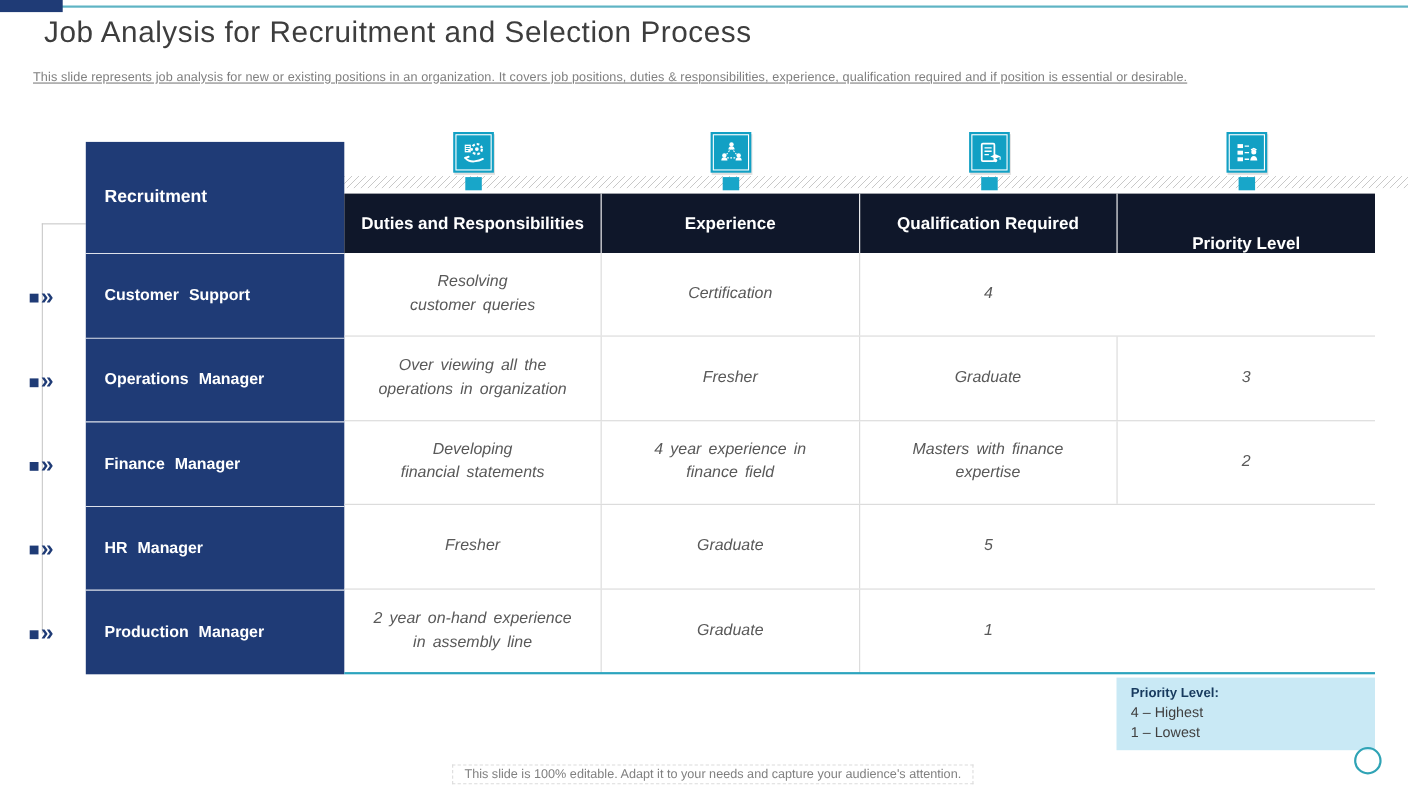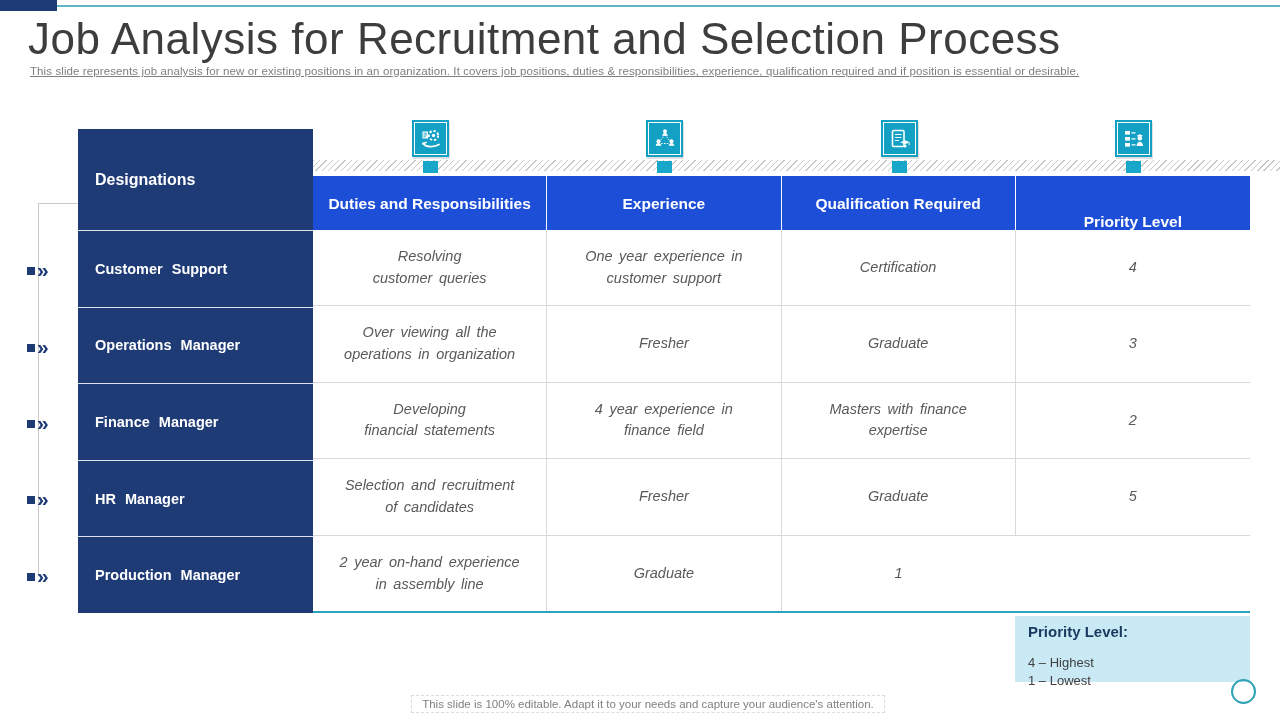--- a/index.html
+++ b/index.html
@@ -6,37 +6,37 @@
   html,body { width:1280px; height:720px; }
   body { font-family:"Liberation Sans", sans-serif; background:#fff; position:relative; overflow:hidden; }
 
   .slide { position:absolute; inset:0; width:1280px; height:720px; background:#fff; }
 
   
   .top-teal-line { position:absolute; left:0; top:5px; width:1280px; height:2px; background:#5fb4c4; }
   .top-blue-rect { position:absolute; left:0; top:0; width:57px; height:11px; background:#1f3b76; }
 
   
-  .title { position:absolute; left:28px; top:14px; font-size:44px; letter-spacing:.5px; color:#3d3d3d; font-weight:400; white-space:nowrap; }
+  .title { position:absolute; left:40px; top:14px; font-size:27px; letter-spacing:.5px; color:#3d3d3d; font-weight:400; white-space:nowrap; }
   .subtitle { position:absolute; left:30px; top:65px; font-size:11.5px; color:#7f7f7f; letter-spacing:.1px;text-decoration:underline; }
 
   
   .conn-v { position:absolute; left:38px; top:203px; width:1px; height:373px; background:#c9c9c9; }
   .conn-h { position:absolute; left:38px; top:203px; width:40px; height:1px; background:#c9c9c9; }
   .marker { position:absolute; left:27px; display:flex; align-items:center; gap:2px; color:#1f3b76; }
   .marker .sq { width:8px; height:8px; background:#1f3b76; }
   .marker .chev { font-size:21px; font-weight:700; line-height:1; margin-top:-3px; }
 
   
   .col-desig { position:absolute; left:78px; top:129px; width:235px; height:484px; background:#1f3b76; display:flex; flex-direction:column; }
   .desig-head { height:101px; display:flex; align-items:center; padding-left:17px; color:#fff; font-weight:700; font-size:16px; }
   .desig-cell { height:76.6px; display:flex; align-items:center; padding-left:17px; color:#fff; font-weight:700; font-size:14.5px; word-spacing:5px; border-top:1px solid rgba(255,255,255,.85); }
 
   
-  .thead { position:absolute; left:313px; top:176px; width:937px; height:54px; display:grid; grid-template-columns:repeat(4,1fr); background:#1d4ed8; }
+  .thead { position:absolute; left:313px; top:176px; width:937px; height:54px; display:grid; grid-template-columns:repeat(4,1fr); background:#0f172a; }
   .thead .hcell { display:flex; align-items:center; justify-content:center; text-align:center; color:#fff; font-weight:700; font-size:15.5px; line-height:1.25; border-right:1.5px solid #fff; padding:0 10px; }
   .thead .hcell:last-child { border-right:none;margin-top:36px; }
 
   .tbody { position:absolute; left:313px; top:230px; width:937px;font-style:italic; }
   .trow { display:grid; grid-template-columns:repeat(4,1fr); height:76.4px; border-bottom:1px solid #d9d9d9; }
   .trow:last-child { border-bottom:none; }
   .tcell { display:flex; align-items:center; justify-content:center; text-align:center; color:#595959; font-size:14.5px; line-height:1.5; border-right:1px solid #d9d9d9; white-space:pre-line; word-spacing:2.5px; padding:0 8px; }
   .tcell:last-child { border-right:none; }
 
   .table-bottom-line { position:absolute; left:313px; top:611px; width:937px; height:2px; background:#2ba4be; }
@@ -44,21 +44,21 @@
   
   .hatch { position:absolute; left:313px; top:160px; width:967px; height:11px;
            background:repeating-linear-gradient(135deg,#c8c8c8 0 1px,#ffffff 1px 4.5px); }
   .icon-box { position:absolute; top:120px; width:37px; height:37px; background:#12a0c4; box-shadow:1px 2px 0 rgba(0,0,0,.12); }
   .icon-box::after { content:""; position:absolute; inset:2px; border:1.5px solid #fff; }
   .icon-box svg { position:absolute; left:50%; top:50%; transform:translate(-50%,-50%); }
   .mini-sq { position:absolute; top:161px; width:15px; height:12px; background:#18a6c9; }
 
   
   .legend { position:absolute; left:1015px; top:616px; width:235px; height:66px; background:#c9e9f5; padding:7px 0 0 13px; }
-  .legend .ltitle { font-size:15px; font-weight:700; color:#173a5e; margin-bottom:14px; }
+  .legend .ltitle { font-size:12px; font-weight:700; color:#173a5e; margin-bottom:2px; }
   .legend .lline { font-size:13px; color:#404040; line-height:1.35; }
 
   
   .footer { position:absolute; left:16px; right:0; top:694px; text-align:center; }
   .footer span { display:inline-block; font-size:11.5px; color:#808080; border:1px dashed #dcdcdc; padding:2px 10px; }
   .corner-circle { position:absolute; left:1231px; top:679px; width:25px; height:25px; border:2px solid #2fa3b5; border-radius:50%; }
 </style>
 </head>
 <body>
 
@@ -136,63 +136,59 @@
       <path d="M15.3 9.2l2.5-1.2 2.5 1.2" stroke="#fff" stroke-width="1.4"></path>
     </svg>
   </div>
 
   <div class="mini-sq" style="left:423px;"></div>
   <div class="mini-sq" style="left:657px;"></div>
   <div class="mini-sq" style="left:892px;"></div>
   <div class="mini-sq" style="left:1126px;"></div>
 
   <div class="col-desig">
-    <div class="desig-head">Designations</div>
+    <div class="desig-head">Recruitment</div>
     <div class="desig-cell">Customer Support</div>
     <div class="desig-cell">Operations Manager</div>
     <div class="desig-cell">Finance Manager</div>
     <div class="desig-cell">HR Manager</div>
     <div class="desig-cell">Production Manager</div>
   </div>
 
   <div class="thead">
     <div class="hcell">Duties and Responsibilities</div>
     <div class="hcell">Experience</div>
     <div class="hcell">Qualification Required</div>
     <div class="hcell">Priority Level</div>
   </div>
 
   <div class="tbody">
     <div class="trow">
       <div class="tcell">Resolving
 customer queries</div>
-      <div class="tcell">One year experience in
-customer support</div>
       <div class="tcell">Certification</div>
       <div class="tcell">4</div>
     </div>
     <div class="trow">
       <div class="tcell">Over viewing all the
 operations in organization</div>
       <div class="tcell">Fresher</div>
       <div class="tcell">Graduate</div>
       <div class="tcell">3</div>
     </div>
     <div class="trow">
       <div class="tcell">Developing
 financial statements</div>
       <div class="tcell">4 year experience in
 finance field</div>
       <div class="tcell">Masters with finance
 expertise</div>
       <div class="tcell">2</div>
     </div>
     <div class="trow">
-      <div class="tcell">Selection and recruitment
-of candidates</div>
       <div class="tcell">Fresher</div>
       <div class="tcell">Graduate</div>
       <div class="tcell">5</div>
     </div>
     <div class="trow">
       <div class="tcell">2 year on-hand experience
 in assembly line</div>
       <div class="tcell">Graduate</div>
       <div class="tcell">1</div>
     </div>

